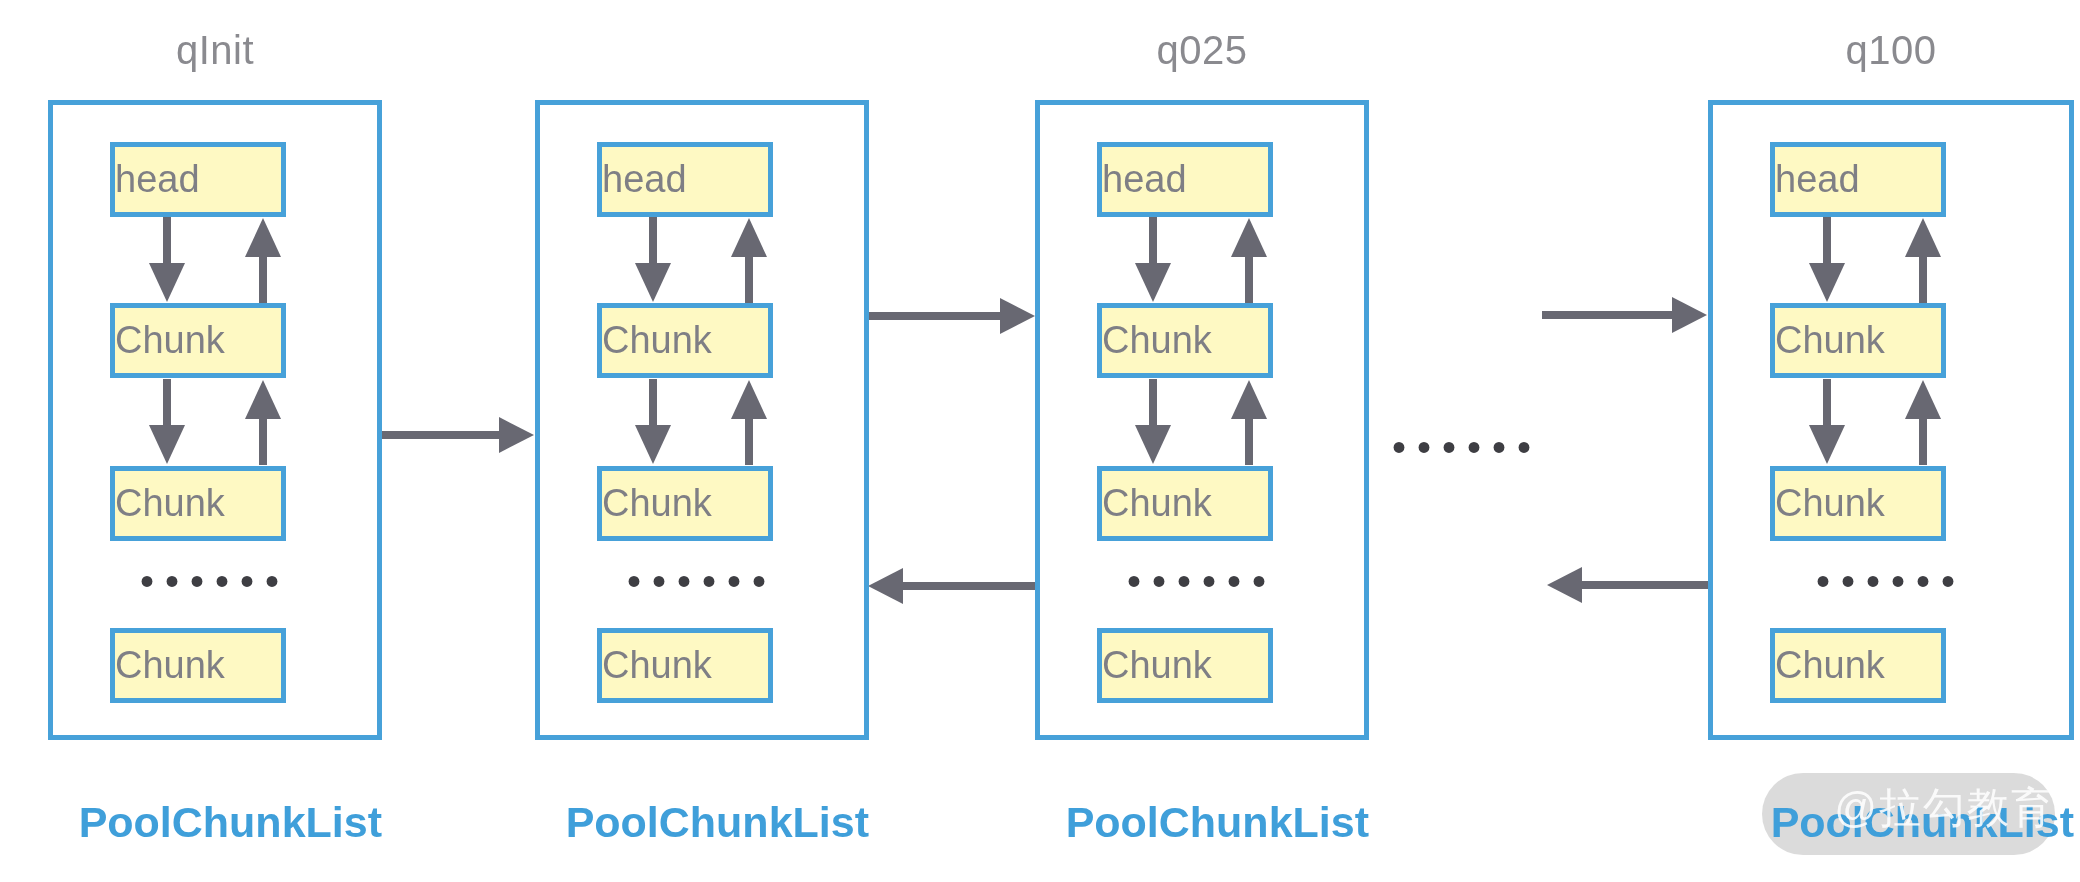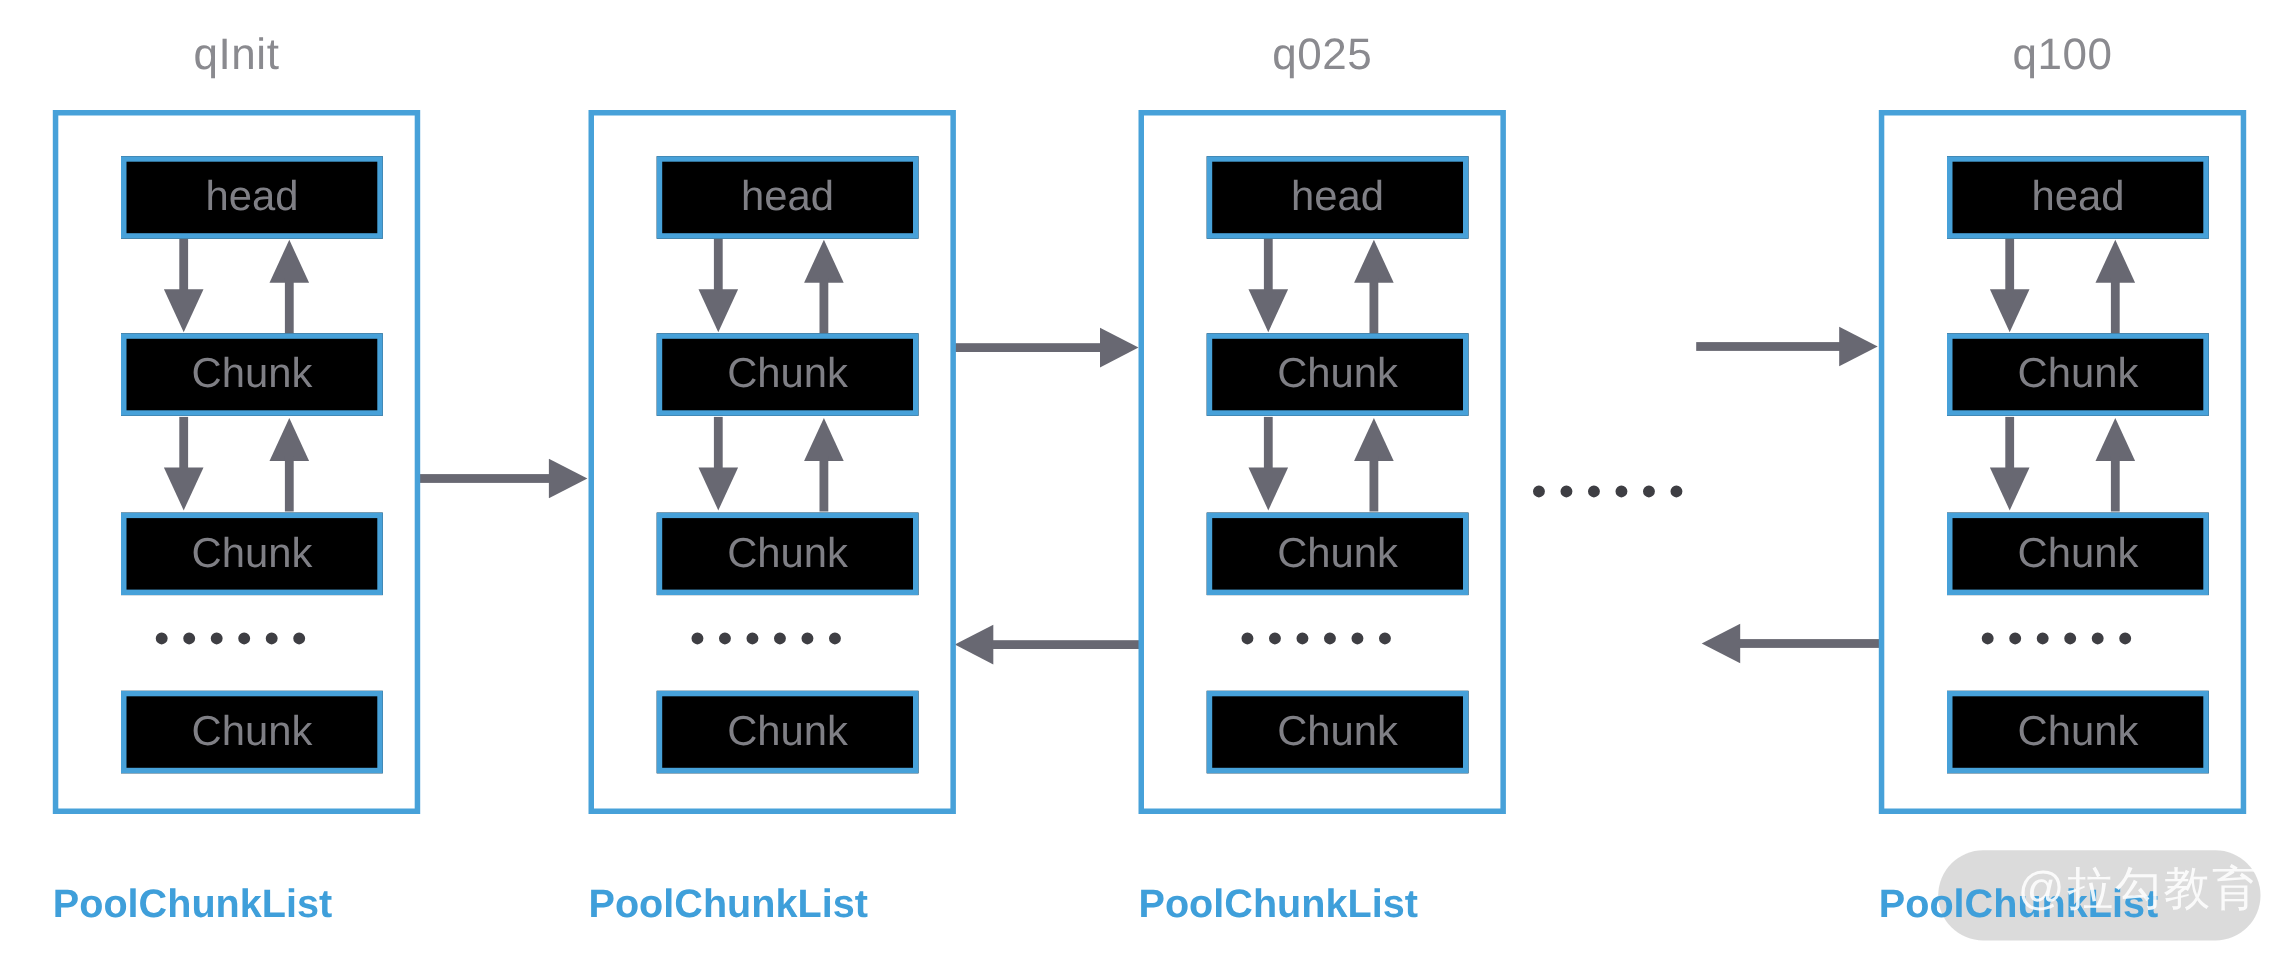--- a/index.html
+++ b/index.html
@@ -34,46 +34,45 @@
     letter-spacing:0.5px;
   }
   .outer-box{
     position:absolute;left:0;top:100px;
     width:100%;height:640px;
     border:5px solid var(--box_border);
     box-sizing:border-box;
     background:transparent;
   }
   .node{
-    position:absolute;left:57px;width:238px;height:75px;
+    position:absolute;left:57px;width:176px;height:75px;
     border:5px solid var(--box_border);
     box-sizing:border-box;
-    background:#000000;
+    background:#fef9c3;
     color:var(--node_text);
     font-size:38px;line-height:65px;
-    text-align:center;
     white-space:nowrap;
   }
   
   .node.head   {top:37px;}
   .node.chunk1 {top:198px;}
   .node.chunk2 {top:361px;}
   .node.chunk3 {top:523px;}
   .inner-dots{
     position:absolute;left:0;top:448px;width:100%;
     text-align:center;
     font-size:40px;line-height:56px;
     letter-spacing:11px;
     color:var(--dots);
   }
   .col-label{
     position:absolute;top:796px;left:0;width:100%;
-    text-align:left;
+    text-align:right;
     font-weight:bold;
-    font-size:36px;line-height:52px;
+    font-size:43px;line-height:52px;
     color:var(--label_text);
     z-index:5;
   }
   .gap-dots{
     position:absolute;left:1392px;top:419px;width:160px;
     text-align:left;
     font-size:40px;line-height:56px;
     letter-spacing:11px;
     color:var(--dots);
   }
@@ -181,21 +180,21 @@
       <div class="node chunk1">Chunk</div>
       <div class="node chunk2">Chunk</div>
       <div class="inner-dots">••••••</div>
       <div class="node chunk3">Chunk</div>
     </div>
     <div class="col-label">PoolChunkList</div>
   </div>
 
   <div class="gap-dots">••••••</div>
 
-  <div class="column" style="left:1708px;">
+  <div class="column" style="left:1708px;padding-left:32px;">
     <div class="col-title">q100</div>
     <div class="outer-box">
       <div class="node head">head</div>
       <div class="node chunk1">Chunk</div>
       <div class="node chunk2">Chunk</div>
       <div class="inner-dots">••••••</div>
       <div class="node chunk3">Chunk</div>
     </div>
     <div class="col-label">PoolChunkList</div>
   </div>

